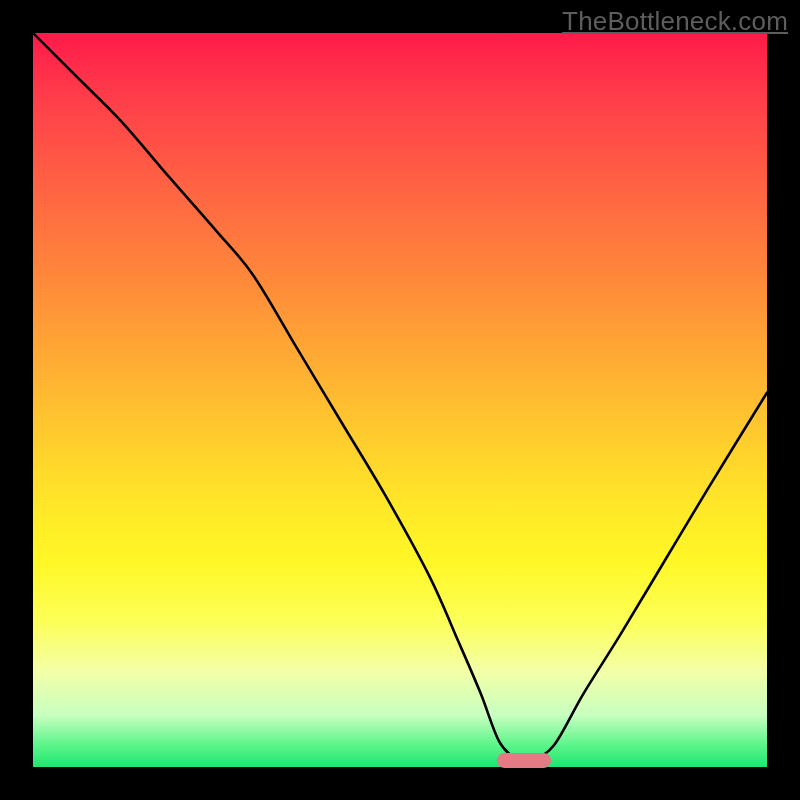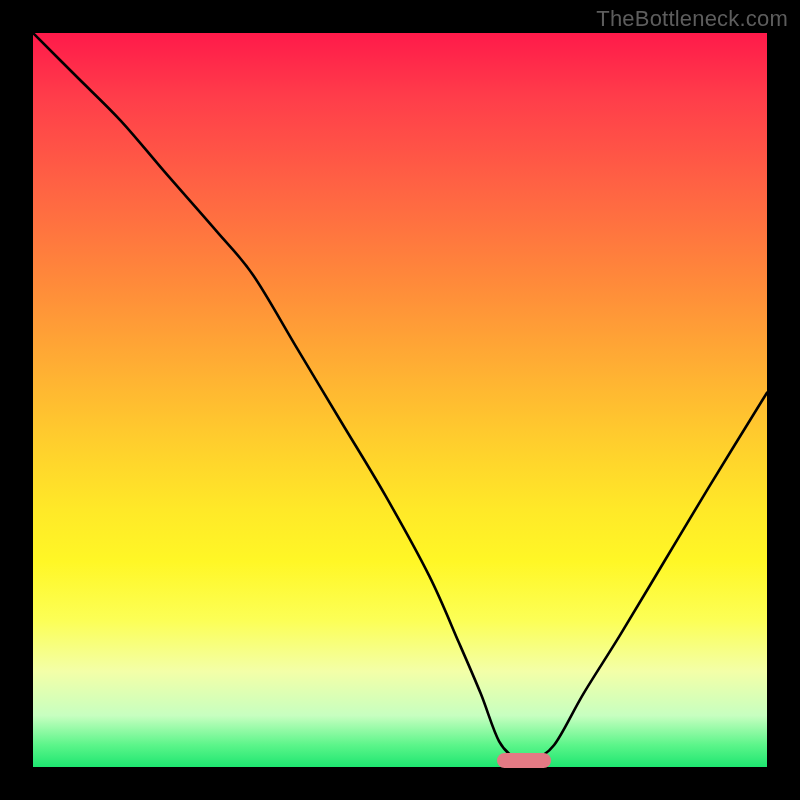--- a/index.html
+++ b/index.html
@@ -52,23 +52,24 @@
   .marker {
     position: absolute;
     background: #e37a84;
     border-radius: 9px;
   }
   .watermark {
     position: absolute;
     top: 6px;
     right: 12px;
     color: #5d5d5d;
-    font-size: 22px;
+    font-size: 26px;
     font-weight: 500;
     letter-spacing: 0.2px;
+    text-decoration: underline;
   }
 </style>
 </head>
 <body>
 
 <div class="frame">
 
   <div class="plot-area"></div>
 
   <svg class="curve-svg" viewBox="0 0 734 734" preserveAspectRatio="none">

